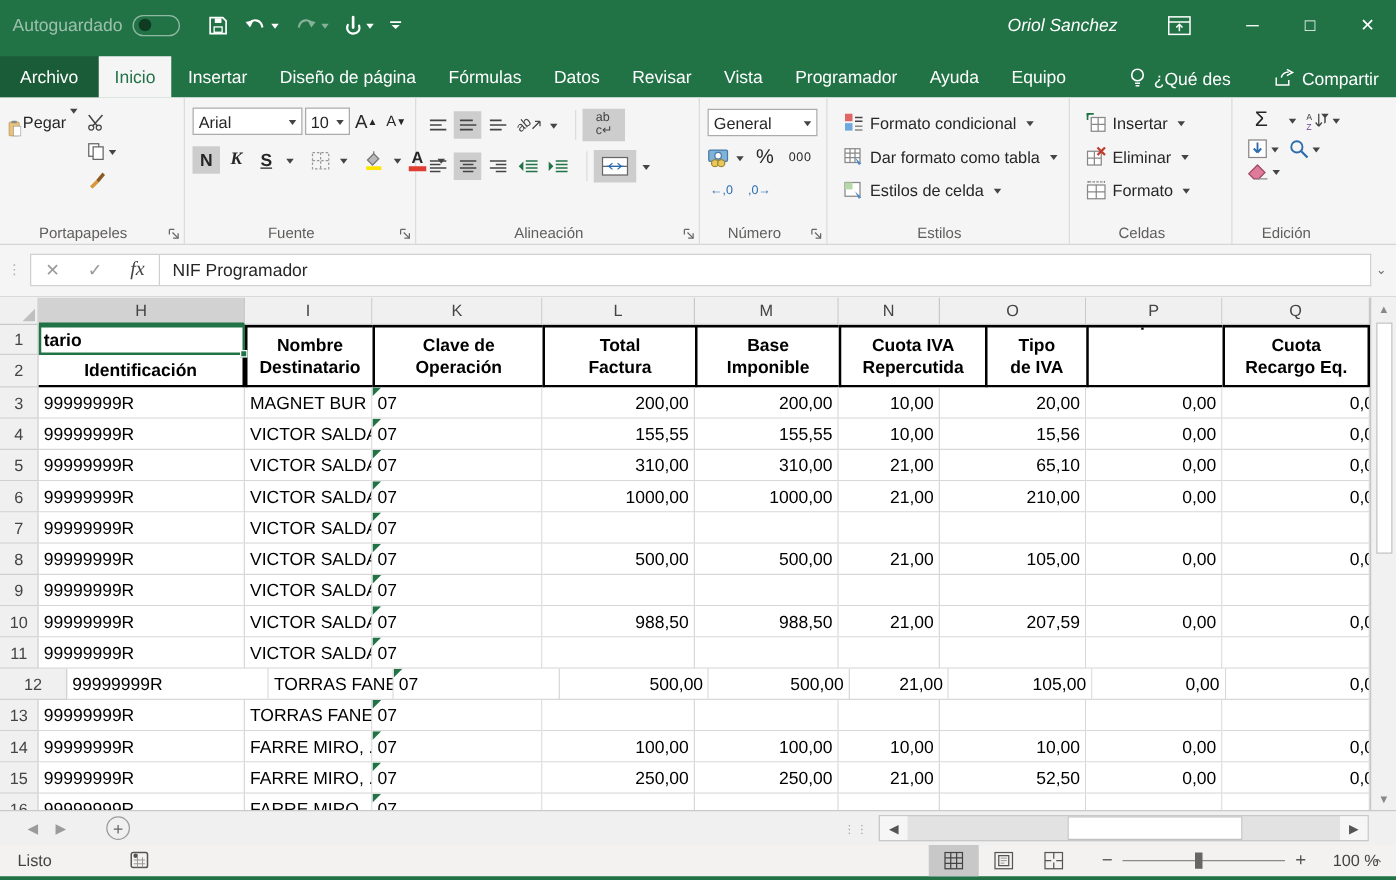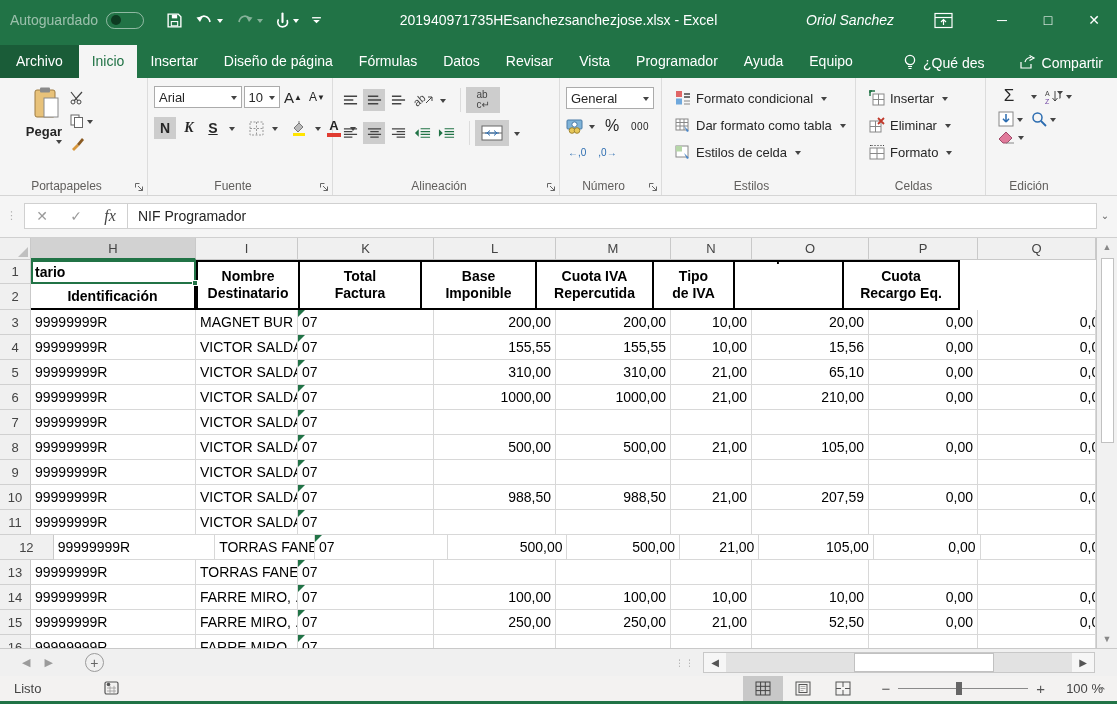--- a/index.html
+++ b/index.html
@@ -30,21 +30,21 @@
   .rtab.active { background:#f5f5f5; color:#217346; }
   .strip-right { margin-left:auto; display:flex; align-items:center; gap:20px; padding-bottom:7px; padding-right:14px; }
   .strip-item { display:flex; align-items:center; gap:6px; font-size:14px; margin-left:14px; }
 
   
   .ribbon { height:118px; background:#f5f5f5; border-bottom:1px solid #d5d5d5; display:flex; flex:0 0 auto; }
   .rgroup { position:relative; border-right:1px solid #dcdcdc; padding:4px 4px 18px 6px; }
   .glabel { position:absolute; bottom:2px; left:0; right:14px; text-align:center; font-size:12px; color:#605e5c; white-space:nowrap; }
   .launcher { position:absolute; bottom:3px; right:3px; width:10px; height:10px; }
   .ribbon .rowline { display:flex; align-items:center; gap:2px; }
-  .bigbtn { display:flex; flex-direction:column; align-items:flex-end; width:56px; padding-top:4px;font-weight:bold; }
+  .bigbtn { display:flex; flex-direction:row; align-items:flex-start; width:56px; padding-top:4px; }
   .bigbtn .cap { font-size:13px; color:#262626; margin-top:4px; }
   .minibtn { padding:3px 4px; display:flex; align-items:center; }
   .combo { background:#fff; border:1px solid #ababab; height:22px; display:flex; align-items:center; font-size:13px; color:#262626; padding:0 4px; justify-content:space-between; }
   .combo .dd { border-top-color:#444; }
   .tbtn { min-width:22px; height:22px; display:flex; align-items:center; justify-content:center; font-size:14px; color:#262626; padding:0 2px; }
   .tbtn.sel { background:#cdcdcd; }
   .vr { width:1px; background:#dcdcdc; height:24px; margin:0 3px; }
   .stylebtn { display:flex; align-items:center; gap:5px; font-size:13px; color:#262626; height:24px; padding:0 3px; white-space:nowrap; }
   .stylebtn .dd { border-top-color:#444; }
   .smallico { flex:0 0 auto; display:flex; }
@@ -154,21 +154,20 @@
           </svg>
         <span class="dd"></span>
       </span>
       <span class="btn">
         <svg width="11" height="11" viewBox="0 0 10 10">
             <path d="M1 2.5h8" stroke="#fff" stroke-width="1.2"></path>
             <path d="M2 5.5 L5 8.5 L8 5.5 Z" fill="#fff" transform="translate(0,-1)"></path>
           </svg>
       </span>
     </div>
-    <div class="win-title">201940971735HEsanchezsanchezjose.xlsx  -  Excel</div>
     <div class="tb-right">
       <span class="username">Oriol Sanchez</span>
       <span class="ribbon-display-btn">
         <svg width="19" height="17" viewBox="0 0 19 17">
             <rect x="1" y="1.5" width="17" height="14" fill="none" stroke="#fff" stroke-width="1.2"></rect>
             <path d="M1 5.5h17" stroke="#fff" stroke-width="1.2"></path>
             <path d="M9.5 13 V8" stroke="#fff" stroke-width="1.2"></path>
             <path d="M7 10 L9.5 7.5 L12 10" fill="none" stroke="#fff" stroke-width="1.2"></path>
           </svg>
       </span>
@@ -564,20 +563,24 @@
             <div class="gutcell" style="height: 24px; width: 31px;">1</div>
             <div class="gutcell" style="height: 26px; width: 31px;">2</div>
           </div>
           <div class="hstack" style="width: 165px;">
             <div class="h1cell">tario<div class="fillhandle"></div></div>
             <div class="h2cell">Identificación</div>
           </div>
           <div class="mcell" style="width: 102px;">
             <span>Nombre</span>
             <span>Destinatario</span>
+          </div>
+          <div class="mcell" style="width: 136px;">
+            <span>Clave de</span>
+            <span>Operación</span>
           </div>
           <div class="mcell" style="width: 122px;">
             <span>Total</span>
             <span>Factura</span>
           </div>
           <div class="mcell" style="width: 115px;">
             <span>Base</span>
             <span>Imponible</span>
           </div>
           <div class="mcell" style="width: 117px;">

